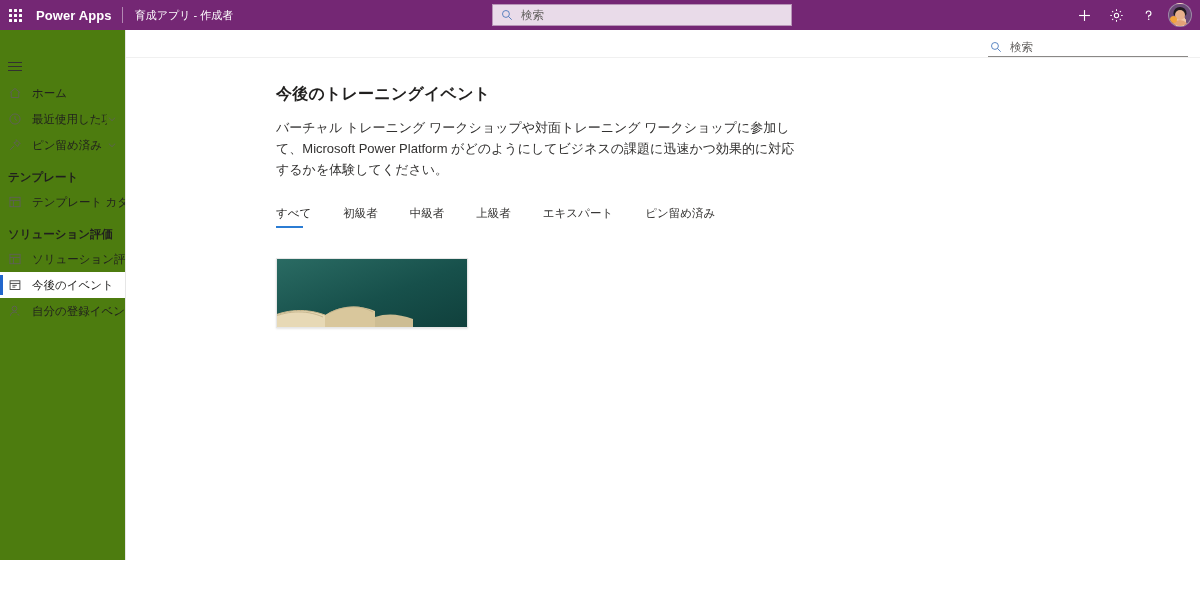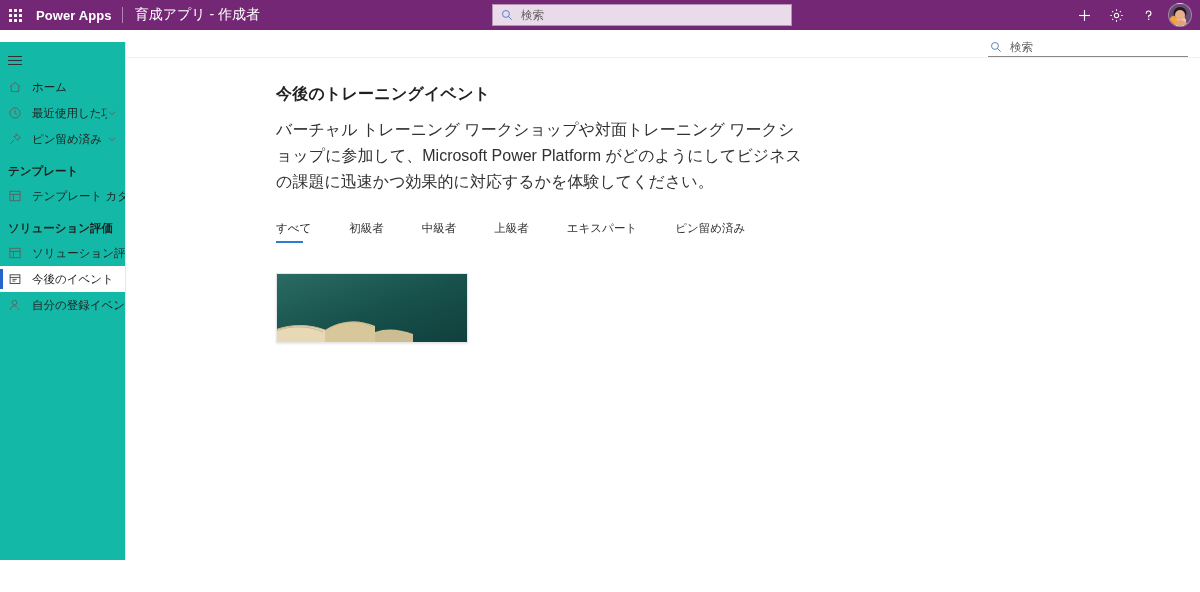--- a/index.html
+++ b/index.html
@@ -34,21 +34,21 @@
     gap: 2px;
   }
   .waffle-grid i { display: block; width: 3px; height: 3px; background: #ffffff; border-radius: 0.5px; }
   .brand {
     font-size: 13px; font-weight: bold; color: #fff;
     padding: 0 10px 0 6px; letter-spacing: 0.1px;
     white-space: nowrap; cursor: pointer;
   }
   .brand-sep { width: 1px; height: 16px; background: rgba(255,255,255,0.45); }
   .app-name {
-    font-size: 14px; color: #fff; padding-left: 12px;
+    font-size: 11px; color: #fff; padding-left: 12px;
     white-space: nowrap; cursor: pointer;
   }
   .topsearch {
     position: absolute; left: 492px; top: 4px;
     width: 300px; height: 22px;
     background: #e9dbe9;
     display: flex; align-items: center;
     padding: 0 6px;
     border: 1px solid #b794b7;
   }
@@ -98,26 +98,25 @@
     width: 7px; height: 7px; border-radius: 50%;
     background: #f2a33c;
   }
 
   
   .body-row { flex: 1; display: flex; min-height: 0; }
 
   
   .sidebar {
     width: 126px; min-width: 126px;
-    background: #14b8a6;
+    background: #4d7c0f;
     border-right: 1px solid #e6e6e6;
-    padding-top: 4px;
+    padding-top: 22px;
     font-size: 11.5px; color: #201f1e;
     overflow: hidden;
-    margin-top: 12px;
   }
   .hamburger {
     height: 28px; display: flex; align-items: center;
     padding-left: 8px; cursor: pointer;
   }
   .hamburger .bars { width: 14px; }
   .hamburger .bars i {
     display: block; height: 1px; background: #323130; margin: 3px 0;
   }
   .nav-item {
@@ -161,25 +160,25 @@
     font-size: 11.5px; font-family: inherit; color: #323130; width: 100%;
   }
   .main-search input::placeholder { color: #605e5c; opacity: 1; }
 
   .content { padding: 26px 0 0 150px; }
   .page-title {
     font-size: 16px; font-weight: bold; color: #201f1e;
     margin: 0 0 12px 0; letter-spacing: 0.2px;
   }
   .page-desc {
-    font-size: 16px; color: #323130; line-height: 1.62;
+    font-size: 13px; color: #323130; line-height: 1.62;
     max-width: 530px; margin: 0 0 26px 0;
   }
 
-  .tabs { display: flex; align-items: flex-end; gap: 10px; margin-bottom: 30px; }
+  .tabs { display: flex; align-items: flex-end; gap: 4px; margin-bottom: 30px; }
   .tab {
     font-size: 11.5px; color: #323130;
     padding: 0 14px 7px 14px; cursor: pointer;
     position: relative; white-space: nowrap;
   }
   .tab:first-child { padding-left: 0; }
   .tab.active { color: #201f1e; font-weight: normal; }
   .tab.active::after {
     content: ""; position: absolute;
     left: 0; right: 22px; bottom: 0;

